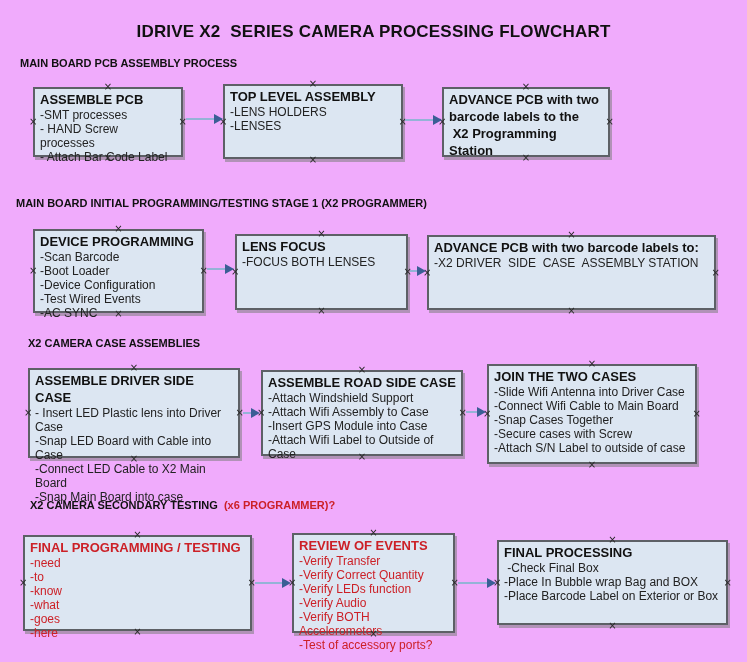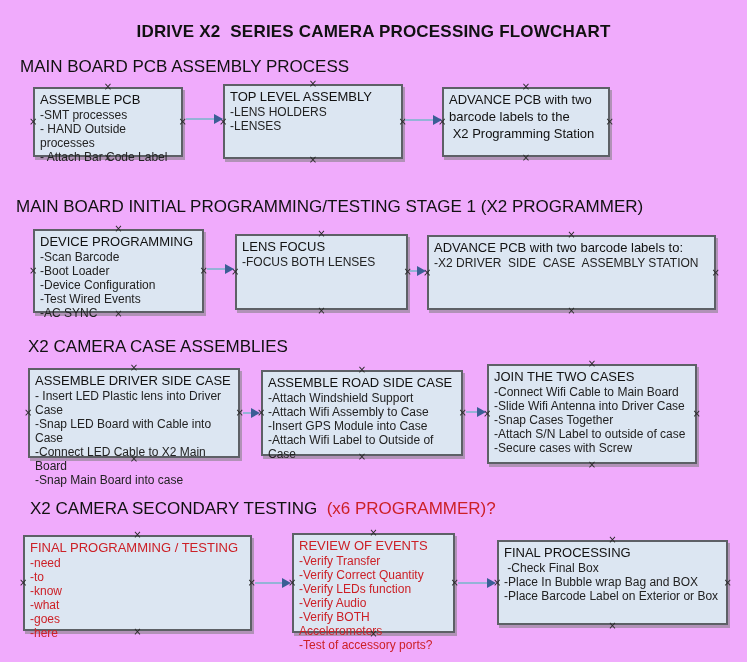--- a/index.html
+++ b/index.html
@@ -18,37 +18,37 @@
     width: 747px;
     text-align: center;
     font-size: 17px;
     font-weight: bold;
     color: #111111;
     white-space: pre-wrap;
     letter-spacing: 0.2px;
   }
   .heading {
     position: absolute;
-    font-size: 17px;
-    font-weight: normal;
+    font-size: 11px;
+    font-weight: bold;
     color: #111111;
     white-space: pre-wrap;
   }
   .heading .accent { color: #cc2027; }
   .box {
     position: absolute;
     background: #dce6f2;
     border: 2px solid #5d6066;
     box-shadow: 2px 3px 0 rgba(125,125,125,0.55);
     box-sizing: border-box;
     padding: 2px 5px 0 5px;
   }
   .box-title {
     font-size: 13px;
-    font-weight: normal;
+    font-weight: bold;
     color: #111111;
     line-height: 17px;
     white-space: pre-wrap;
   }
   .box-item {
     font-size: 12px;
     color: #222222;
     line-height: 14px;
     white-space: pre-wrap;
   }
@@ -87,21 +87,21 @@
 
 <div class="canvas">
 
   <div class="main-title">IDRIVE X2  SERIES CAMERA PROCESSING FLOWCHART</div>
 
   <div class="heading" style="left:20px; top:57px;"><span>MAIN BOARD PCB ASSEMBLY PROCESS</span><span class="accent"></span></div>
 
   <div class="box" style="left:33px; top:87px; width:150px; height:70px;">
     <div class="box-title">ASSEMBLE PCB</div>
     <div class="box-item">-SMT processes</div>
-    <div class="box-item">- HAND Outside processes</div>
+    <div class="box-item">- HAND Screw processes</div>
     <div class="box-item">- Attach Bar Code Label</div>
   <span class="cp cp-top">×</span>
       <span class="cp cp-bottom">×</span>
       <span class="cp cp-left">×</span>
       <span class="cp cp-right">×</span>
     </div>
 
   <div class="box" style="left:223px; top:84px; width:180px; height:75px;">
     <div class="box-title">TOP LEVEL ASSEMBLY</div>
     <div class="box-item">-LENS HOLDERS</div>
@@ -182,25 +182,25 @@
     <div class="box-item">-Insert GPS Module into Case</div>
     <div class="box-item">-Attach Wifi Label to Outside of Case</div>
   <span class="cp cp-top">×</span>
       <span class="cp cp-bottom">×</span>
       <span class="cp cp-left">×</span>
       <span class="cp cp-right">×</span>
     </div>
 
   <div class="box" style="left:487px; top:364px; width:210px; height:100px;">
     <div class="box-title">JOIN THE TWO CASES</div>
+    <div class="box-item">-Slide Wifi Antenna into Driver Case</div>
     <div class="box-item">-Connect Wifi Cable to Main Board</div>
-    <div class="box-item">-Slide Wifi Antenna into Driver Case</div>
     <div class="box-item">-Snap Cases Together</div>
+    <div class="box-item">-Secure cases with Screw</div>
     <div class="box-item">-Attach S/N Label to outside of case</div>
-    <div class="box-item">-Secure cases with Screw</div>
   <span class="cp cp-top">×</span>
       <span class="cp cp-bottom">×</span>
       <span class="cp cp-left">×</span>
       <span class="cp cp-right">×</span>
     </div>
 
   <div class="arrow" style="left:243px; top:412px; width:15px;"></div>
   <div class="arrow" style="left:466px; top:411px; width:18px;"></div>
 
   <div class="heading" style="left:30px; top:499px;"><span>X2 CAMERA SECONDARY TESTING  </span><span class="accent">(x6 PROGRAMMER)?</span></div>

